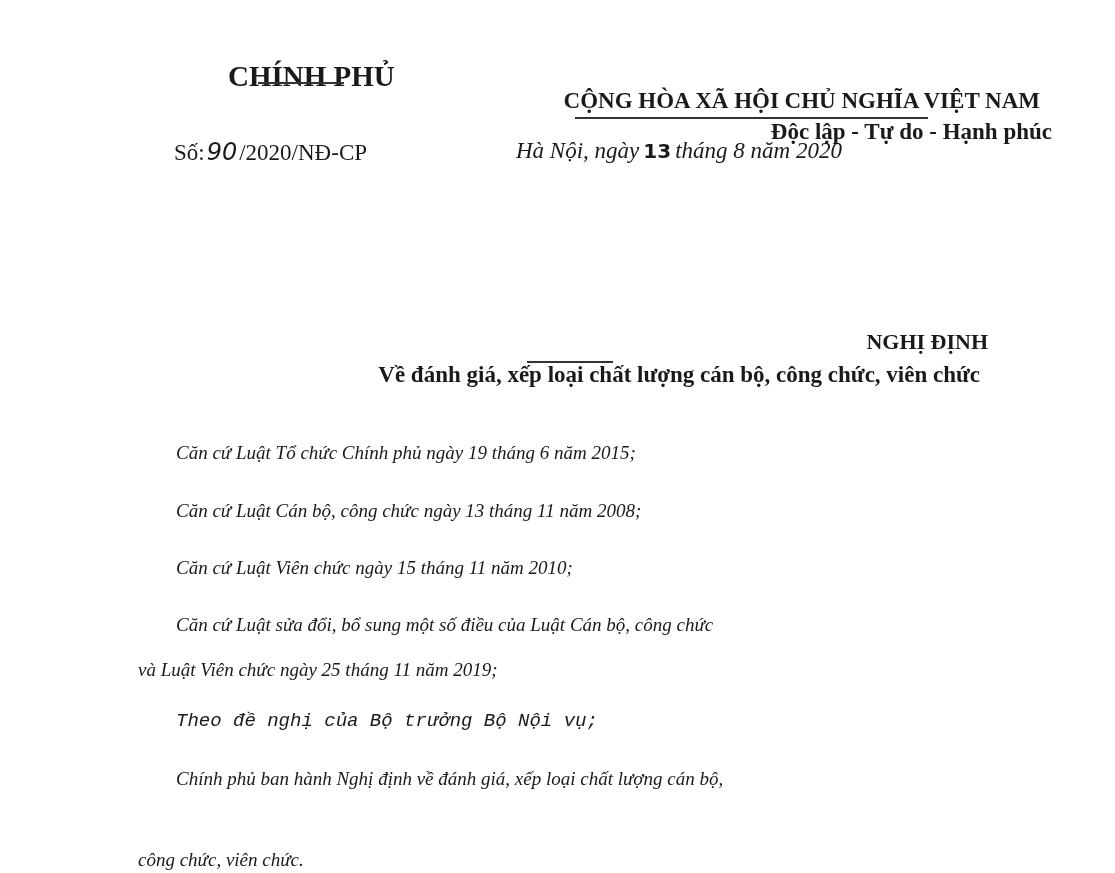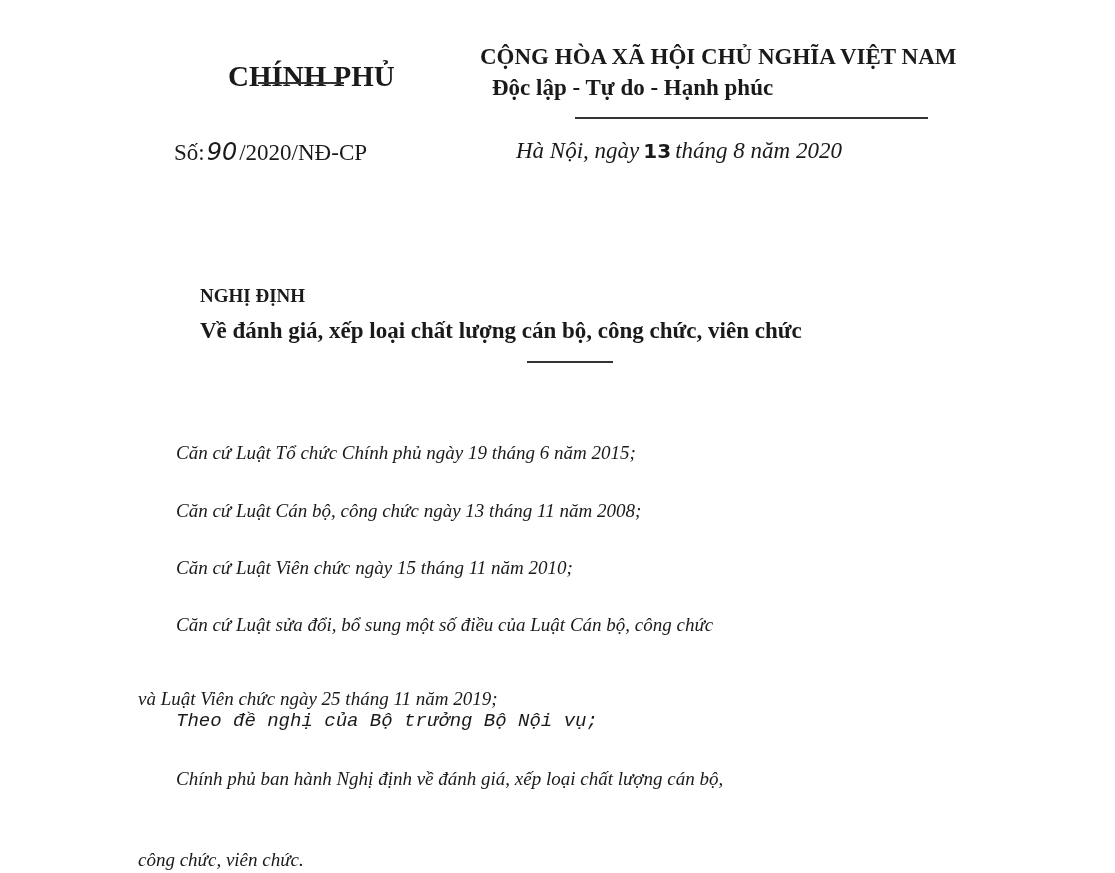--- a/index.html
+++ b/index.html
@@ -4,45 +4,45 @@
 <style>
   html, body { margin: 0; padding: 0; }
   body {
     width: 1115px; height: 873px; background: #ffffff; position: relative; overflow: hidden;
     font-family: "Liberation Serif", "DejaVu Serif", serif; color: #1a1a1a;
   }
   .abs { position: absolute; white-space: nowrap; }
   .bold { font-weight: bold; }
   .ital { font-style: italic; }
   .rule { position: absolute; height: 1.5px; background: #333; }
-  .center { text-align: left; }
+  .center { text-align: right; margin-top: 44px; }
 
   #agency { left: 228px; top: 60px; font-size: 29px; }
   #agency-rule { left: 258px; top: 82px; width: 86px; }
 
   #nation { left: 480px; top: 44px; font-size: 23px; width: 560px; }
   #motto { left: 492px; top: 75px; font-size: 23px; width: 560px; }
   #motto-rule { left: 575px; top: 117px; width: 353px; }
 
   #docno { left: 174px; top: 138px; font-size: 23px; }
   #docno .num { font-family: "DejaVu Sans", sans-serif; font-style: italic; font-size: 24px; margin: 0 2px; }
 
   #place-date { left: 516px; top: 138px; font-size: 23px; }
   #place-date .num { font-family: "DejaVu Sans", sans-serif; font-style: normal; font-weight: bold; font-size: 20px; margin: 0 4px; }
 
-  #doc-type { left: 200px; top: 285px; width: 780px; font-size: 19px; }
+  #doc-type { left: 208px; top: 285px; width: 780px; font-size: 22px; }
   #doc-title { left: 200px; top: 318px; width: 780px; font-size: 23px; }
   #title-rule { left: 527px; top: 361px; width: 86px; }
 
   .para { position: absolute; font-size: 19px; font-style: italic; }
   #p1 { left: 176px; top: 442px; }
   #p2 { left: 176px; top: 500px; }
   #p3 { left: 176px; top: 557px; font-style: italic; }
   #p4a { left: 176px; top: 614px; }
-  #p4b { left: 138px; top: 688px; }
+  #p4b { left: 138px; top: 659px; }
   #p5 { left: 176px; top: 710px; font-family: Liberation Mono, monospace; }
   #p6a { left: 176px; top: 768px; }
   #p6b { left: 138px; top: 805px; margin-top: 44px; }
 </style>
 </head>
 <body>
 
 <div id="agency" class="abs bold">CHÍNH PHỦ</div>
 <div id="agency-rule" class="rule"></div>
 

